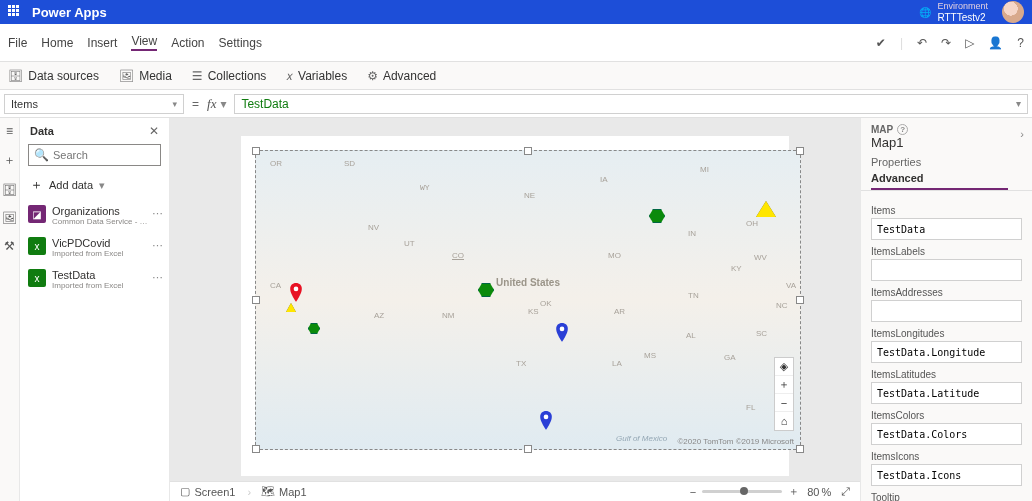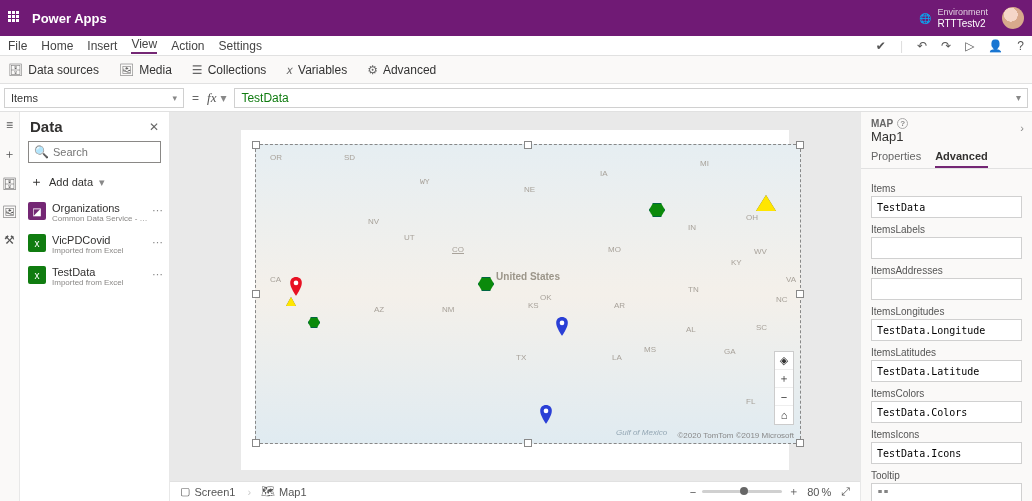--- a/index.html
+++ b/index.html
@@ -1,27 +1,27 @@
 <!DOCTYPE html>
 <html><head>
 <meta charset="utf-8">
 <style>
 * { margin: 0; padding: 0; box-sizing: border-box; font-family: "Segoe UI", sans-serif; }
 body { width: 1032px; height: 501px; overflow: hidden; background: #fff; font-size: 12px; color: #333; }
 
-.header { height: 36px; background: #701a75; display: flex; align-items: center; padding: 0 8px; color: #fff; }
+.header { height: 24px; background: #1d4ed8; display: flex; align-items: center; padding: 0 8px; color: #fff; }
 .waffle { width: 14px; height: 14px; display: grid; grid-template-columns: repeat(3,3px); grid-template-rows: repeat(3,3px); gap: 1px; margin-right: 10px; }
 .waffle span { background: #fff; }
 .app-name { font-size: 13px; font-weight: 600; flex: 1; }
 .env-block { display: flex; align-items: center; margin-right: 14px; font-size: 10px; line-height: 11px; }
 .env-block .icon { margin-right: 6px; }
 .env-block .label { color: #e0cfe0; font-size: 9px; }
 .avatar { width: 22px; height: 22px; border-radius: 50%; background: radial-gradient(circle at 40% 35%, #f5d6c8 0 35%, #d8a98c 36% 100%); }
 
-.menubar { height: 20px; display: flex; align-items: center; padding: 0 8px; border-bottom: 1px solid #e1e1e1; background: #fff; font-size: 12px; }
+.menubar { height: 38px; display: flex; align-items: center; padding: 0 8px; border-bottom: 1px solid #e1e1e1; background: #fff; font-size: 12px; }
 .menubar .mi { margin-right: 14px; cursor: pointer; color: #444; }
 .menubar .mi.active { border-bottom: 2px solid #742774; padding-bottom: 1px; }
 .menubar .spacer { flex: 1; }
 .menubar .doc-name { color: #666; font-size: 11px; margin-right: 12px; }
 .menubar .ticon { margin-left: 14px; color: #555; cursor: pointer; }
 
 .ribbon { height: 28px; display: flex; align-items: center; padding: 0 8px; border-bottom: 1px solid #e1e1e1; background: #faf9f8; font-size: 12px; color: #333; }
 .ribbon .rbtn { display: flex; align-items: center; margin-right: 20px; cursor: pointer; }
 .ribbon .ricon { margin-right: 5px; color: #666; font-size: 12px; line-height: 1; }
 
@@ -32,21 +32,21 @@
 .chev { color: #888; margin-right: 8px; }
 .formula-input { flex: 1; height: 20px; border: 1px solid #d0d0d0; padding: 0 6px; font-family: Consolas, monospace; font-size: 12px; color: #107c10; display: flex; align-items: center; justify-content: space-between; cursor: text; }
 
 .body-row { display: flex; height: 401px; }
 
 .left-rail { width: 20px; background: #faf9f8; border-right: 1px solid #e8e8e8; display: flex; flex-direction: column; align-items: center; padding-top: 6px; gap: 14px; color: #555; font-size: 12px; }
 .left-rail .ri { cursor: pointer; }
 
 .data-panel { width: 150px; border-right: 1px solid #e8e8e8; background: #fff; display: flex; flex-direction: column; }
 .data-hdr { display: flex; align-items: center; justify-content: space-between; padding: 6px 10px; }
-.data-hdr .title { font-size: 15px; font-weight: 600; color: #323130; }
+.data-hdr .title { font-size: 11px; font-weight: 600; color: #323130; }
 .search-wrap { margin: 0 8px 6px; position: relative; }
 .search-wrap input { width: 100%; height: 22px; border: 1px solid #8a8886; padding: 0 6px 0 24px; font-size: 11px; }
 .search-wrap .sicon { position: absolute; left: 6px; top: 4px; color: #666; }
 .adddata { display: flex; align-items: center; padding: 4px 10px 6px; font-size: 11px; color: #323130; cursor: pointer; }
 .adddata .plus { margin-right: 6px; font-size: 13px; }
 .adddata .chev2 { margin-left: 6px; color: #888; }
 .ds-item { display: flex; align-items: flex-start; padding: 5px 8px; cursor: pointer; position: relative; }
 .ds-icon { width: 18px; height: 18px; border-radius: 2px; margin-right: 6px; display: flex; align-items: center; justify-content: center; font-size: 10px; color: #fff; flex-shrink: 0; }
 .ds-text .name { font-size: 11px; color: #323130; line-height: 12px; }
 .ds-text .sub { font-size: 8px; color: #8a8886; line-height: 10px; white-space: nowrap; overflow: hidden; text-overflow: ellipsis; max-width: 100px; }
@@ -77,21 +77,21 @@
 .bottom-bar .crumb { display: flex; align-items: center; margin-right: 12px; }
 .bottom-bar .crumb .bi { margin-right: 4px; }
 .bottom-bar .spacer { flex: 1; }
 .zoom-track { width: 80px; height: 3px; background: #d0d0d0; border-radius: 2px; margin: 0 6px; position: relative; cursor: pointer; }
 .zoom-track .thumb { position: absolute; width: 8px; height: 8px; background: #666; border-radius: 50%; top: -3px; left: 38px; }
 
 .right-panel { width: 172px; border-left: 1px solid #e8e8e8; background: #faf9f8; display: flex; flex-direction: column; font-size: 11px; overflow-y: auto; position: relative; }
 .right-panel .ctrl-type { padding: 6px 10px 0; color: #666; font-size: 10px; display: flex; align-items: center; font-weight: bold; }
 .right-panel .ctrl-type .q { margin-left: 4px; width: 11px; height: 11px; border: 1px solid #aaa; border-radius: 50%; font-size: 8px; text-align: center; line-height: 9px; color: #888; }
 .right-panel .ctrl-name { padding: 0 10px 6px; font-size: 13px; font-weight: 400; color: #323130; }
-.right-panel .tabs { display: flex; padding: 0 10px; border-bottom: 1px solid #e1e1e1; }
+.right-panel .tabs { display: flex; padding: 0 10px; border-bottom: 1px solid #e1e1e1; flex-direction: column; }
 .right-panel .tab { margin-right: 14px; padding-bottom: 4px; cursor: pointer; color: #666; font-size: 11px; }
 .right-panel .tab.active { color: #323130; font-weight: 600; border-bottom: 2px solid #742774; }
 .right-panel .expand-icon { position: absolute; right: 8px; top: 10px; color: #888; cursor: pointer; }
 .right-panel .scroll { flex: 1; overflow-y: auto; padding: 8px 10px; }
 .right-panel .prop-label { font-size: 10px; color: #555; margin-bottom: 2px; margin-top: 6px; }
 .right-panel .prop-input { width: 100%; height: 22px; border: 1px solid #d0d0d0; font-family: Consolas, monospace; font-size: 10px; padding: 0 5px; background: #fff; }
 
 ::-webkit-scrollbar { width: 8px; } ::-webkit-scrollbar-thumb { background: #c8c8c8; }
 </style>
 </head>

